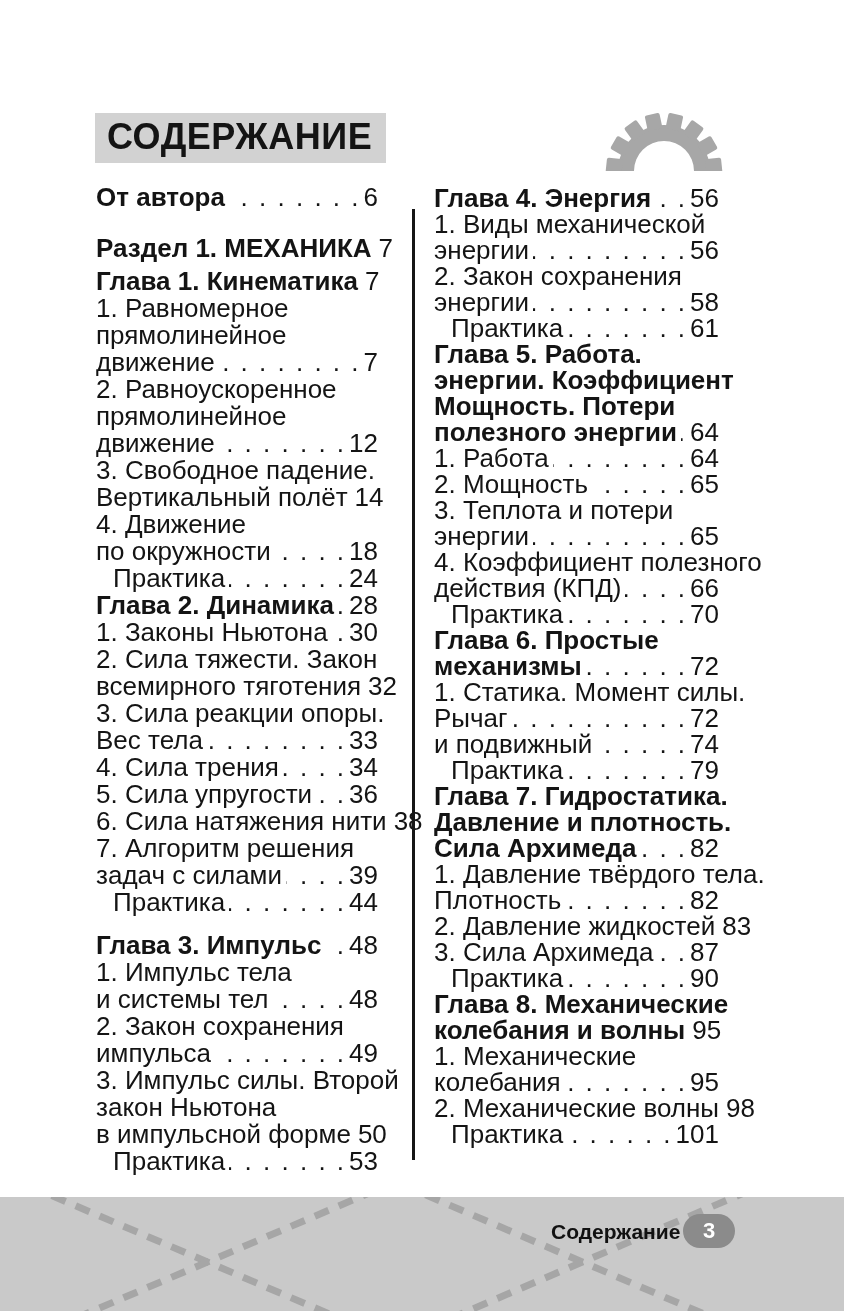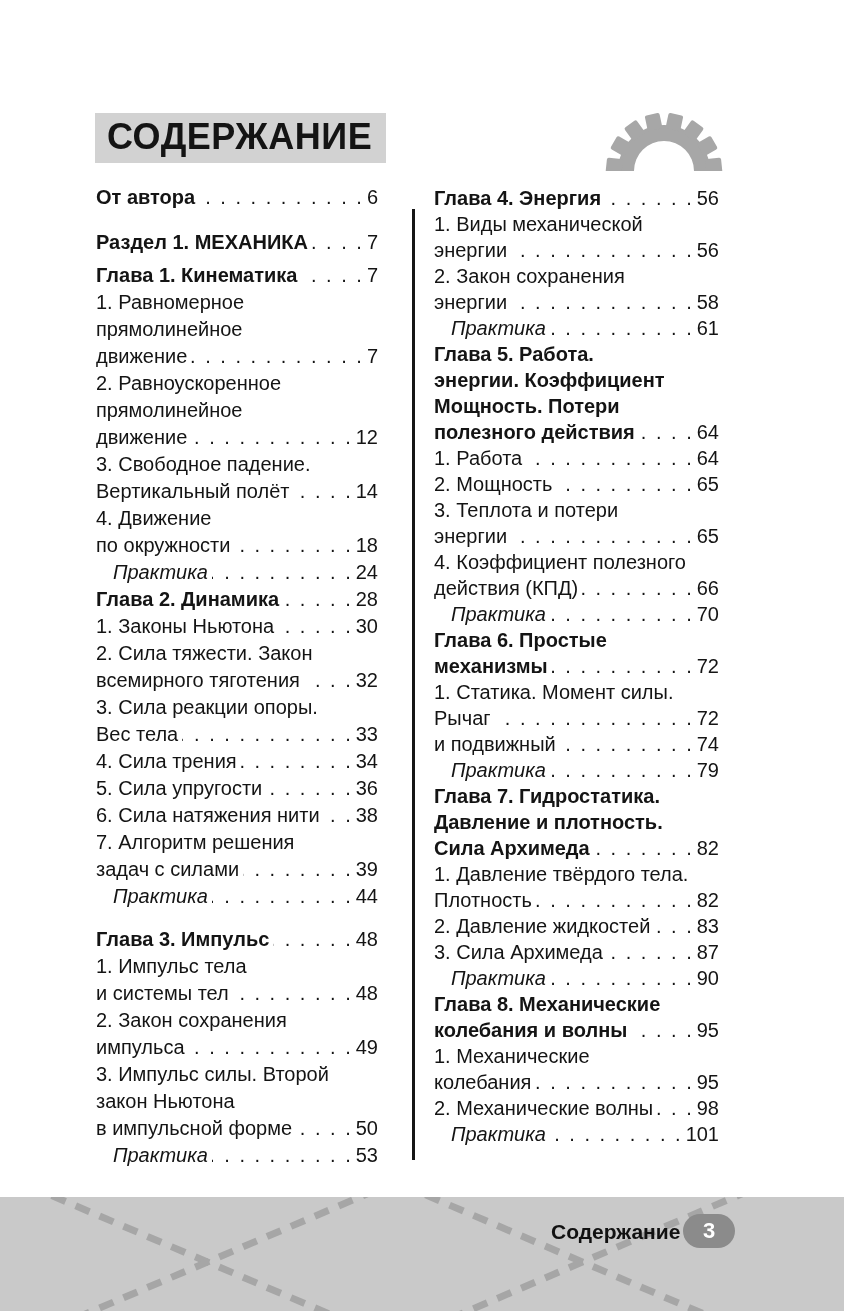--- a/index.html
+++ b/index.html
@@ -18,28 +18,28 @@
   }
   .title-block{
     position:absolute;left:95px;top:113px;
     background:var(--title-bg);
     padding:5px 14px 7px 12px;
     font-size:36px;font-weight:700;letter-spacing:.5px;
     line-height:38px;
   }
   .gear-wrap{position:absolute;left:597px;top:113px;width:134px;height:58px;}
   .column{
-    position:absolute;font-size:20px;color:var(--ink);
+    position:absolute;font-size:26px;color:var(--ink);
   }
   .column.left{left:96px;top:184px;width:282px;line-height:27px;}
   .column.right{left:434px;top:185px;width:285px;line-height:26px;text-align:center;}
   .row{display:flex;align-items:baseline;}
   .row .t{white-space:nowrap;}
   .row.bold .t{font-weight:700;}
-  .row.italic .t{font-style:italic;padding-left:17px;}
+  .row.italic .t{padding-left:17px;}
   .leader{
     flex:1;min-width:0;overflow:hidden;white-space:nowrap;
     direction:rtl;letter-spacing:2px;margin-left:4px;
   }
   .pg{padding-left:3px;white-space:nowrap;}
   .divider{
     position:absolute;left:412px;top:209px;width:3px;height:951px;
     background:#161616;
   }
   .footer{
@@ -78,21 +78,21 @@
     </g>
   </svg>
 </div>
 
 <div class="column left">
     <div class="row bold">
       <span class="t">От автора</span>
       <span class="leader"> . . . . . . . . . . . . . . . . . . . . . . . . . . . . . . . . . . . . . . . . . . . . . . . . . . . . . . . . . . . .</span>
       <span class="pg">6</span>
     </div>
-    <div class="row bold" style="margin-top: 18px;">
+    <div class="row bold" style="margin-top: 24px;">
       <span class="t">Раздел 1. МЕХАНИКА</span>
       <span class="leader"> . . . . . . . . . . . . . . . . . . . . . . . . . . . . . . . . . . . . . . . . . . . . . . . . . . . . . . . . . . . .</span>
       <span class="pg">7</span>
     </div>
     <div class="row bold" style="margin-top: 6px;">
       <span class="t">Глава 1. Кинематика</span>
       <span class="leader"> . . . . . . . . . . . . . . . . . . . . . . . . . . . . . . . . . . . . . . . . . . . . . . . . . . . . . . . . . . . .</span>
       <span class="pg">7</span>
     </div>
     <div class="row">
@@ -263,21 +263,21 @@
     <div class="row bold">
       <span class="t">Глава 5. Работа.</span>
     </div>
     <div class="row bold">
       <span class="t">энергии. Коэффициент</span>
     </div>
     <div class="row bold">
       <span class="t">Мощность. Потери</span>
     </div>
     <div class="row bold">
-      <span class="t">полезного действия</span>
+      <span class="t">полезного энергии</span>
       <span class="leader"> . . . . . . . . . . . . . . . . . . . . . . . . . . . . . . . . . . . . . . . . . . . . . . . . . . . . . . . . . . . .</span>
       <span class="pg">64</span>
     </div>
     <div class="row">
       <span class="t">1. Работа</span>
       <span class="leader"> . . . . . . . . . . . . . . . . . . . . . . . . . . . . . . . . . . . . . . . . . . . . . . . . . . . . . . . . . . . .</span>
       <span class="pg">64</span>
     </div>
     <div class="row">
       <span class="t">2. Мощность</span>

